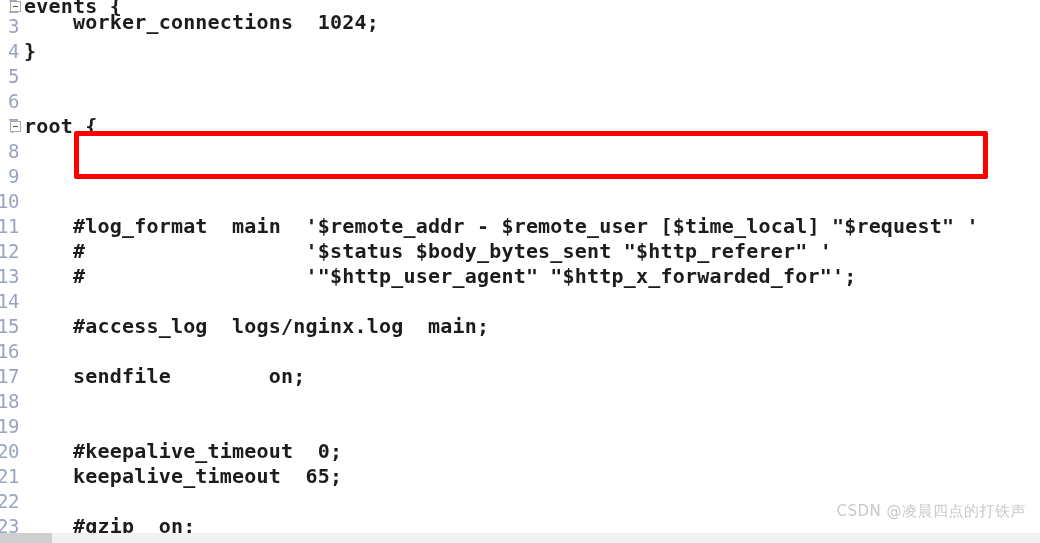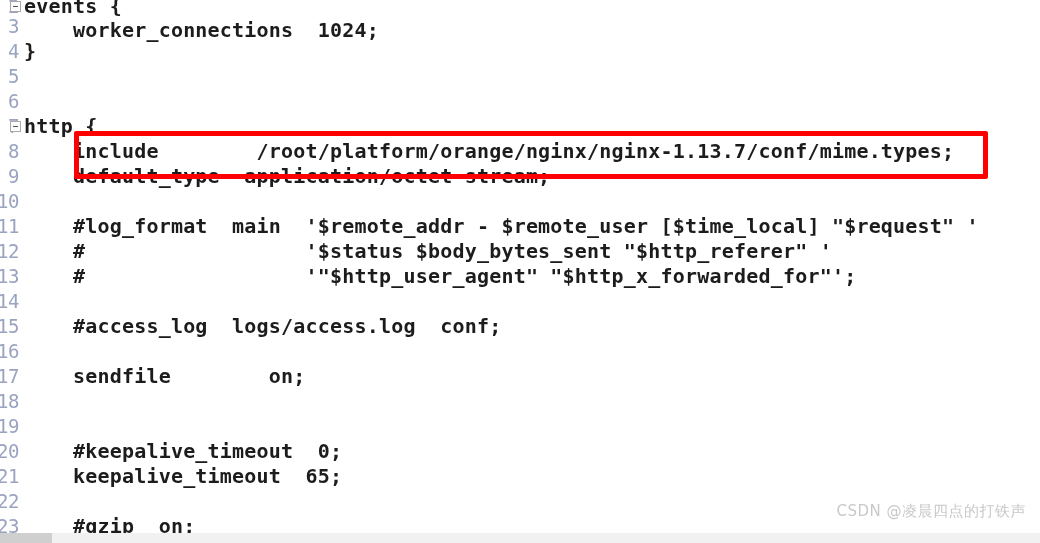--- a/index.html
+++ b/index.html
@@ -138,33 +138,31 @@
     background: #cfcfcf;
   }
 </style>
 </head>
 <body>
 
 <div id="editor">
 
   <div class="code">
       <div class="line" style="top: -6px;"><span class="ltext">events {</span></div>
-      <div class="line" style="top: 18px;"><span class="ltext">    worker_connections  1024;</span></div>
+      <div class="line" style="top: 10px;"><span class="ltext">    worker_connections  1024;</span></div>
       <div class="line" style="top: 39px;"><span class="ltext">}</span></div>
       <div class="line" style="top: 64px;"><span class="ltext"></span></div>
       <div class="line" style="top: 89px;"><span class="ltext"></span></div>
-      <div class="line" style="top: 114px;"><span class="ltext">http {</span></div>
-      <div class="line" style="top: 139px;"><span class="ltext">    include        /root/platform/orange/nginx/nginx-1.13.7/conf/mime.types;</span></div>
-      <div class="line" style="top: 164px;"><span class="ltext">    default_type  application/octet-stream;</span></div>
+      <div class="line" style="top: 114px;"><span class="ltext">root {</span></div>
       <div class="line" style="top: 189px;"><span class="ltext"></span></div>
       <div class="line" style="top: 239px;"><span class="ltext">    #                  '$status $body_bytes_sent "$http_referer" '</span></div>
       <div class="line" style="top: 214px;"><span class="ltext">    #log_format  main  '$remote_addr - $remote_user [$time_local] "$request" '</span></div>
       <div class="line" style="top: 264px;"><span class="ltext">    #                  '"$http_user_agent" "$http_x_forwarded_for"';</span></div>
       <div class="line" style="top: 289px;"><span class="ltext"></span></div>
-      <div class="line" style="top: 314px;"><span class="ltext">    #access_log  logs/access.log  conf;</span></div>
+      <div class="line" style="top: 314px;"><span class="ltext">    #access_log  logs/nginx.log  main;</span></div>
       <div class="line" style="top: 339px;"><span class="ltext"></span></div>
       <div class="line" style="top: 364px;"><span class="ltext">    sendfile        on;</span></div>
       <div class="line" style="top: 414px;"><span class="ltext"></span></div>
       <div class="line" style="top: 439px;"><span class="ltext">    #keepalive_timeout  0;</span></div>
       <div class="line" style="top: 464px; text-align: center;"><span class="ltext">    keepalive_timeout  65;</span></div>
       <div class="line" style="top: 489px;"><span class="ltext"></span></div>
       <div class="line" style="top: 514px; padding-left: 20px;"><span class="ltext">    #gzip  on;</span></div>
     </div>
 
   <div class="gutter">

